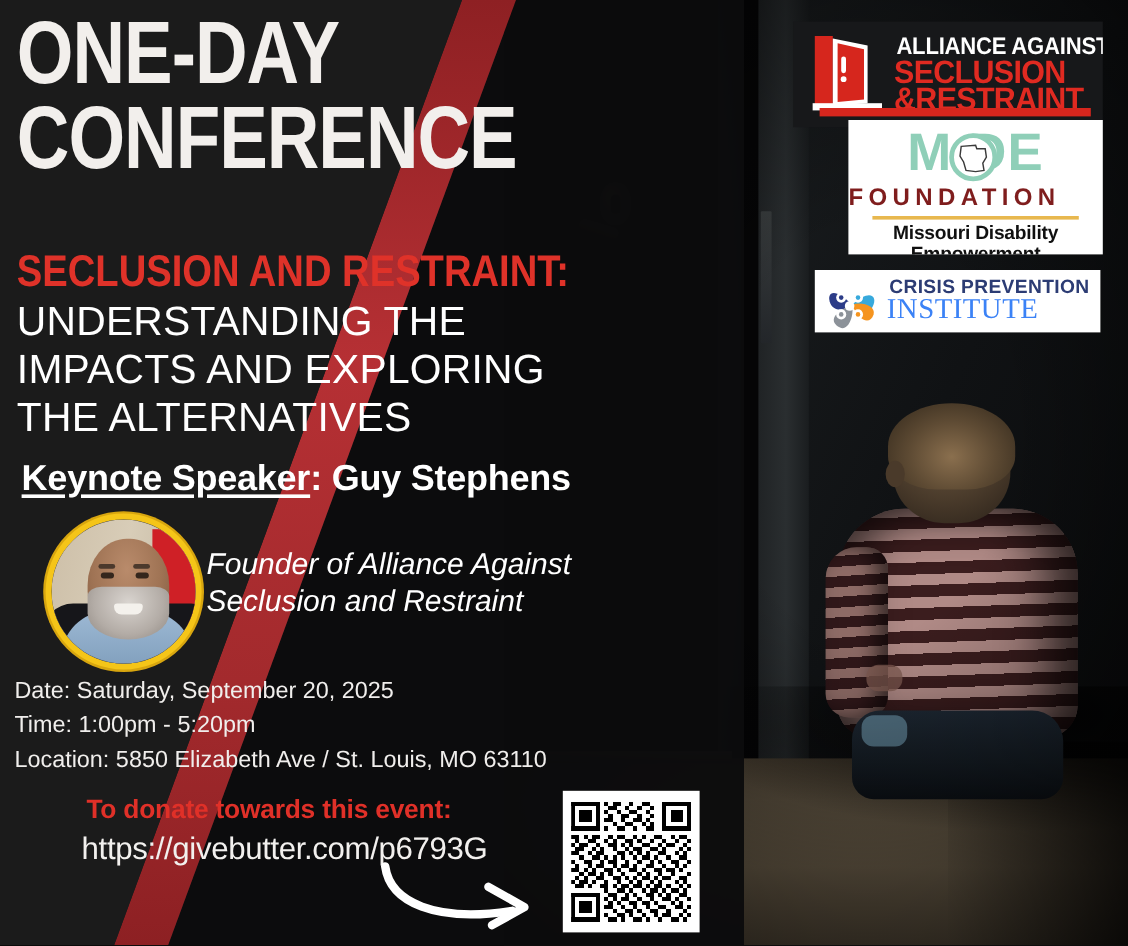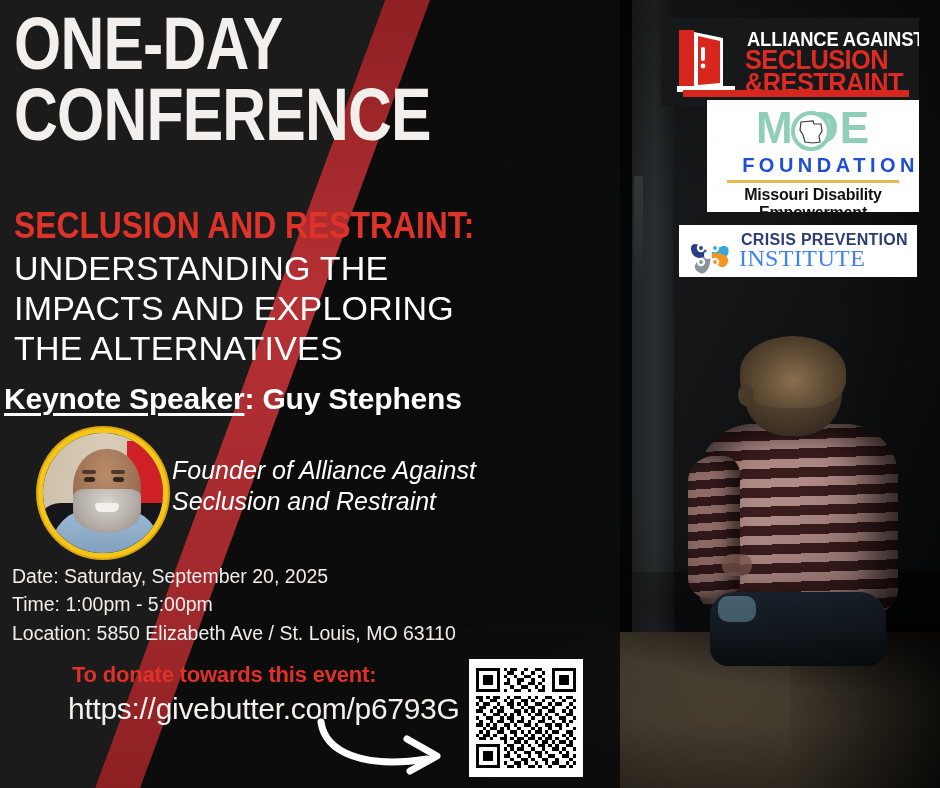--- a/index.html
+++ b/index.html
@@ -226,21 +226,21 @@
     color:#ffffff;
     font-family:"Liberation Sans",sans-serif;
     font-weight:400;
     font-size:34px;
     line-height:1.18;
     letter-spacing:.2px;
     text-transform:uppercase;
   }
 
   .keynote-line{
-    position:absolute; left:4px; top:382px;
+    position:absolute; left:18px; top:382px;
     color:#ffffff;
     font-family:"Liberation Sans",sans-serif;
     font-weight:700;
     font-size:30px;
     letter-spacing:-.2px;
     white-space:nowrap;
   }
   .keynote-label{ text-decoration:underline; text-underline-offset:4px; text-decoration-thickness:3px;}
 
   .headshot{
@@ -304,21 +304,21 @@
     font-weight:700;
     font-size:22px;
     letter-spacing:-.2px;
     white-space:nowrap;
   }
   .donate-url{
     position:absolute; left:68px; top:692px;
     color:#f2f0ee;
     font-family:"Liberation Sans",sans-serif;
     font-weight:400;
-    font-size:30px;
+    font-size:26px;
     letter-spacing:-.3px;
     white-space:nowrap;
   }
   .arrow-wrap{ position:absolute; left:315px; top:718px; width:150px; height:62px;}
 
   .qr{
     position:absolute; left:469px; top:659px;
     width:114px; height:118px;
     background:#ffffff;
     padding:7px;
@@ -372,22 +372,22 @@
     line-height:1;
   }
   .mode-o{
     position:absolute; left:84px; top:11px; width:40px; height:40px;
     border:4px solid #8fcfb8; border-radius:50%;
     background:#fff;
   }
   .mo-state{ position:absolute; left:4px; top:3px; width:26px; height:28px; }
   .mode-foundation{
     position:absolute; left:0; right:0; top:54px;
-    text-align:right;
-    color:#1d4ed8;
+    text-align:left;
+    color:#7f1d1d;
     font-family:"Liberation Sans",sans-serif;
     font-weight:700; font-size:20px; letter-spacing:4.5px;
   }
   .mode-rule{
     position:absolute; left:20px; right:20px; top:80px; height:3px; background:#e8b84f;
   }
   .mode-tag{
     position:absolute; left:0; right:0; top:86px;
     text-align:center;
     color:#101010;
@@ -475,21 +475,21 @@
       <div class="hs-eyeL"></div>
       <div class="hs-eyeR"></div>
       <div class="hs-beard"></div>
       <div class="hs-mouth"></div>
     </div>
 
     <div class="speaker-role">Founder of Alliance Against Seclusion and Restraint</div>
 
     <div class="details">
       <div>Date: Saturday, September 20, 2025</div>
-      <div>Time: 1:00pm - 5:00pm</div>
+      <div>Time: 1:00pm - 5:20pm</div>
       <div>Location: 5850 Elizabeth Ave / St. Louis, MO 63110</div>
     </div>
 
     <div class="donate-head">To donate towards this event:</div>
     <div class="donate-url">https://givebutter.com/p6793G</div>
 
     <div class="arrow-wrap">
       <svg viewBox="0 0 150 62" xmlns="http://www.w3.org/2000/svg">
         <path d="M6 4 C 10 34, 48 51, 112 41" stroke="#ffffff" stroke-width="7" fill="none" stroke-linecap="round"></path>
         <path d="M92 21 L122 38 L95 53" stroke="#ffffff" stroke-width="7" fill="none" stroke-linecap="round" stroke-linejoin="round"></path>

